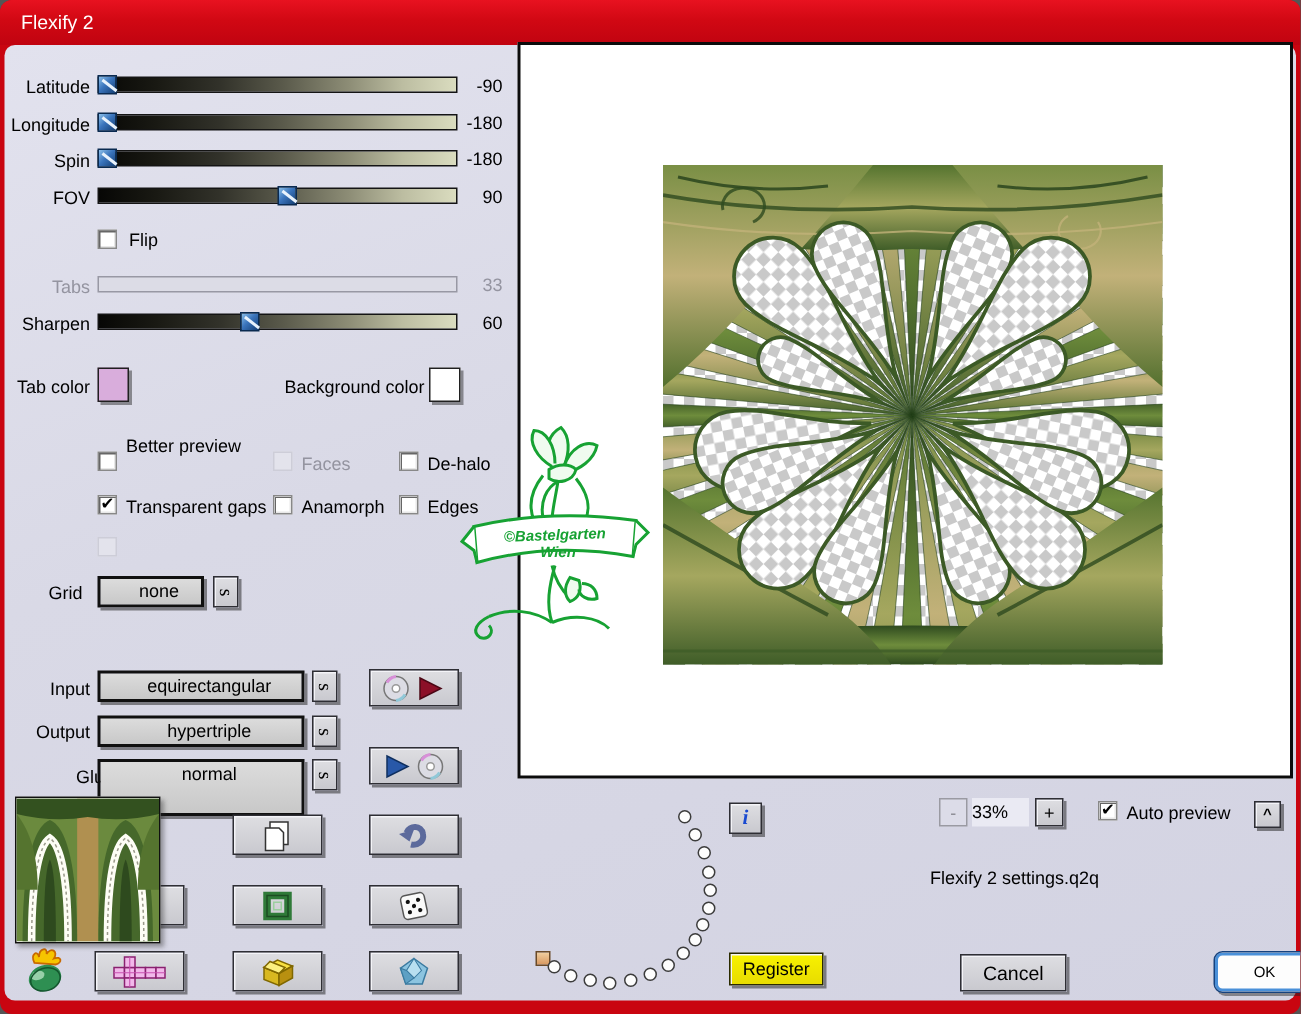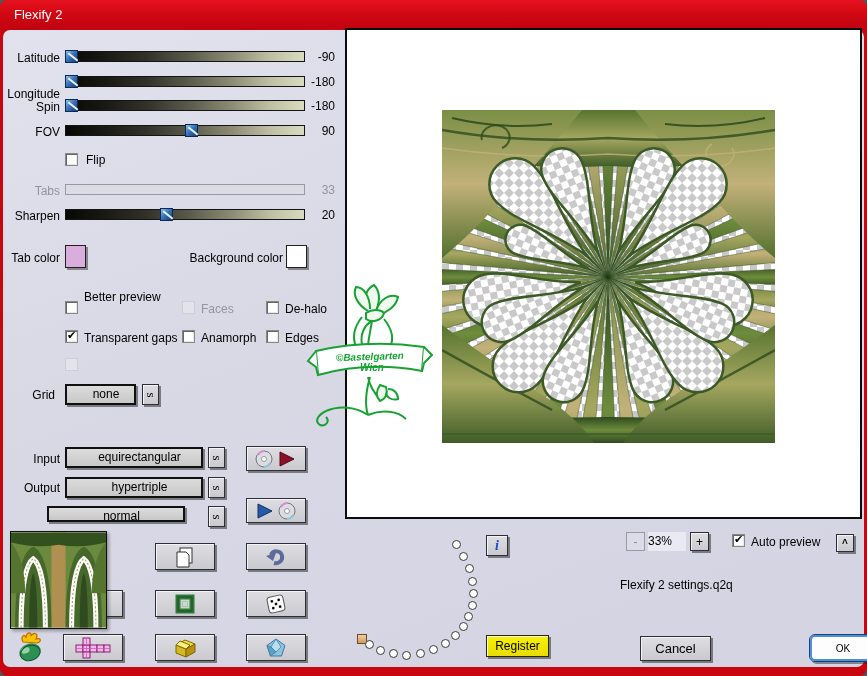--- a/index.html
+++ b/index.html
@@ -206,21 +206,21 @@
       <text x="64" y="79" text-anchor="middle" font-size="10" font-weight="bold" font-style="italic" fill="#17a233" transform="rotate(-2 64 79)">©Bastelgarten</text>
       <text x="66" y="90" text-anchor="middle" font-size="10" font-weight="bold" font-style="italic" fill="#17a233">Wien</text>
     </svg>
 
     <div class="lbl r" style="left:0;top:21px;width:57px">Latitude</div>
     <div class="slider" style="left:62px;top:21px">
         <div class="thumb" style="left: -1px;"></div>
       </div>
     <div class="sval" style="left:292px;top:20px">-90</div>
 
-    <div class="lbl r" style="left:0;top:57px;width:57px">Longitude</div>
+    <div class="lbl r" style="left:0;top:46px;width:57px">Longitude</div>
     <div class="slider" style="left:62px;top:46px">
         <div class="thumb" style="left: -1px;"></div>
       </div>
     <div class="sval" style="left:292px;top:45px">-180</div>
 
     <div class="lbl r" style="left:0;top:70px;width:57px">Spin</div>
     <div class="slider" style="left:62px;top:70px">
         <div class="thumb" style="left: -1px;"></div>
       </div>
     <div class="sval" style="left:292px;top:69px">-180</div>
@@ -235,21 +235,21 @@
     <div class="lbl" style="left:83px;top:123px">Flip</div>
 
     <div class="lbl r dis" style="left:0;top:154px;width:57px">Tabs</div>
     <div class="slider dis" style="left:62px;top:154px"></div>
     <div class="sval dis" style="left:292px;top:153px">33</div>
 
     <div class="lbl r" style="left:0;top:179px;width:57px">Sharpen</div>
     <div class="slider" style="left:62px;top:179px">
         <div class="thumb" style="left: 94px;"></div>
       </div>
-    <div class="sval" style="left:292px;top:178px">20</div>
+    <div class="sval" style="left:292px;top:178px">60</div>
 
     <div class="lbl r" style="left:0;top:221px;width:57px">Tab color</div>
     <div class="swatch" style="left: 62px; top: 215px; background-color: rgb(217, 173, 220);"></div>
     <div class="lbl r" style="left:150px;top:221px;width:130px">Background color</div>
     <div class="swatch" style="left: 283px; top: 215px; background-color: rgb(255, 255, 255);"></div>
 
     <div class="cb" id="cb-0" style="left:62px;top:271px"></div>
     <div class="lbl" style="left:81px;top:260px">Better preview</div>
     <div class="cb ghost" id="cb-1" style="left:179px;top:271px"></div>
     <div class="lbl dis" style="left:198px;top:272px">Faces</div>
@@ -283,21 +283,21 @@
 
     <div class="lbl r" style="left:0;top:451px;width:57px">Output</div>
     <div class="dropdown" style="left:62px;top:447px;width:138px;height:21px">
         <span>hypertriple</span>
       </div>
     <div class="btn3d sbtn" style="left:205px;top:447px;height:21px">
         <span>s</span>
       </div>
 
     <div class="lbl r" style="left:16px;top:481px;width:57px">Glue</div>
-    <div class="dropdown" style="left:44px;top:476px;width:138px;height:16px">
+    <div class="dropdown" style="left:62px;top:476px;width:138px;height:38px">
         <span>normal</span>
       </div>
     <div class="btn3d sbtn" style="left:205px;top:476px;height:21px">
         <span>s</span>
       </div>
 
     <div class="btn3d" style="left:243px;top:416px;width:60px;height:25px">
       <svg width="44" height="18" viewBox="0 0 44 18">
         <circle cx="10" cy="9" r="8" fill="#dcdce4" stroke="#777"></circle>
         <path d="M4,5 A8,8 0 0,1 10,1" stroke="#d890d8" fill="none" stroke-width="2"></path>

